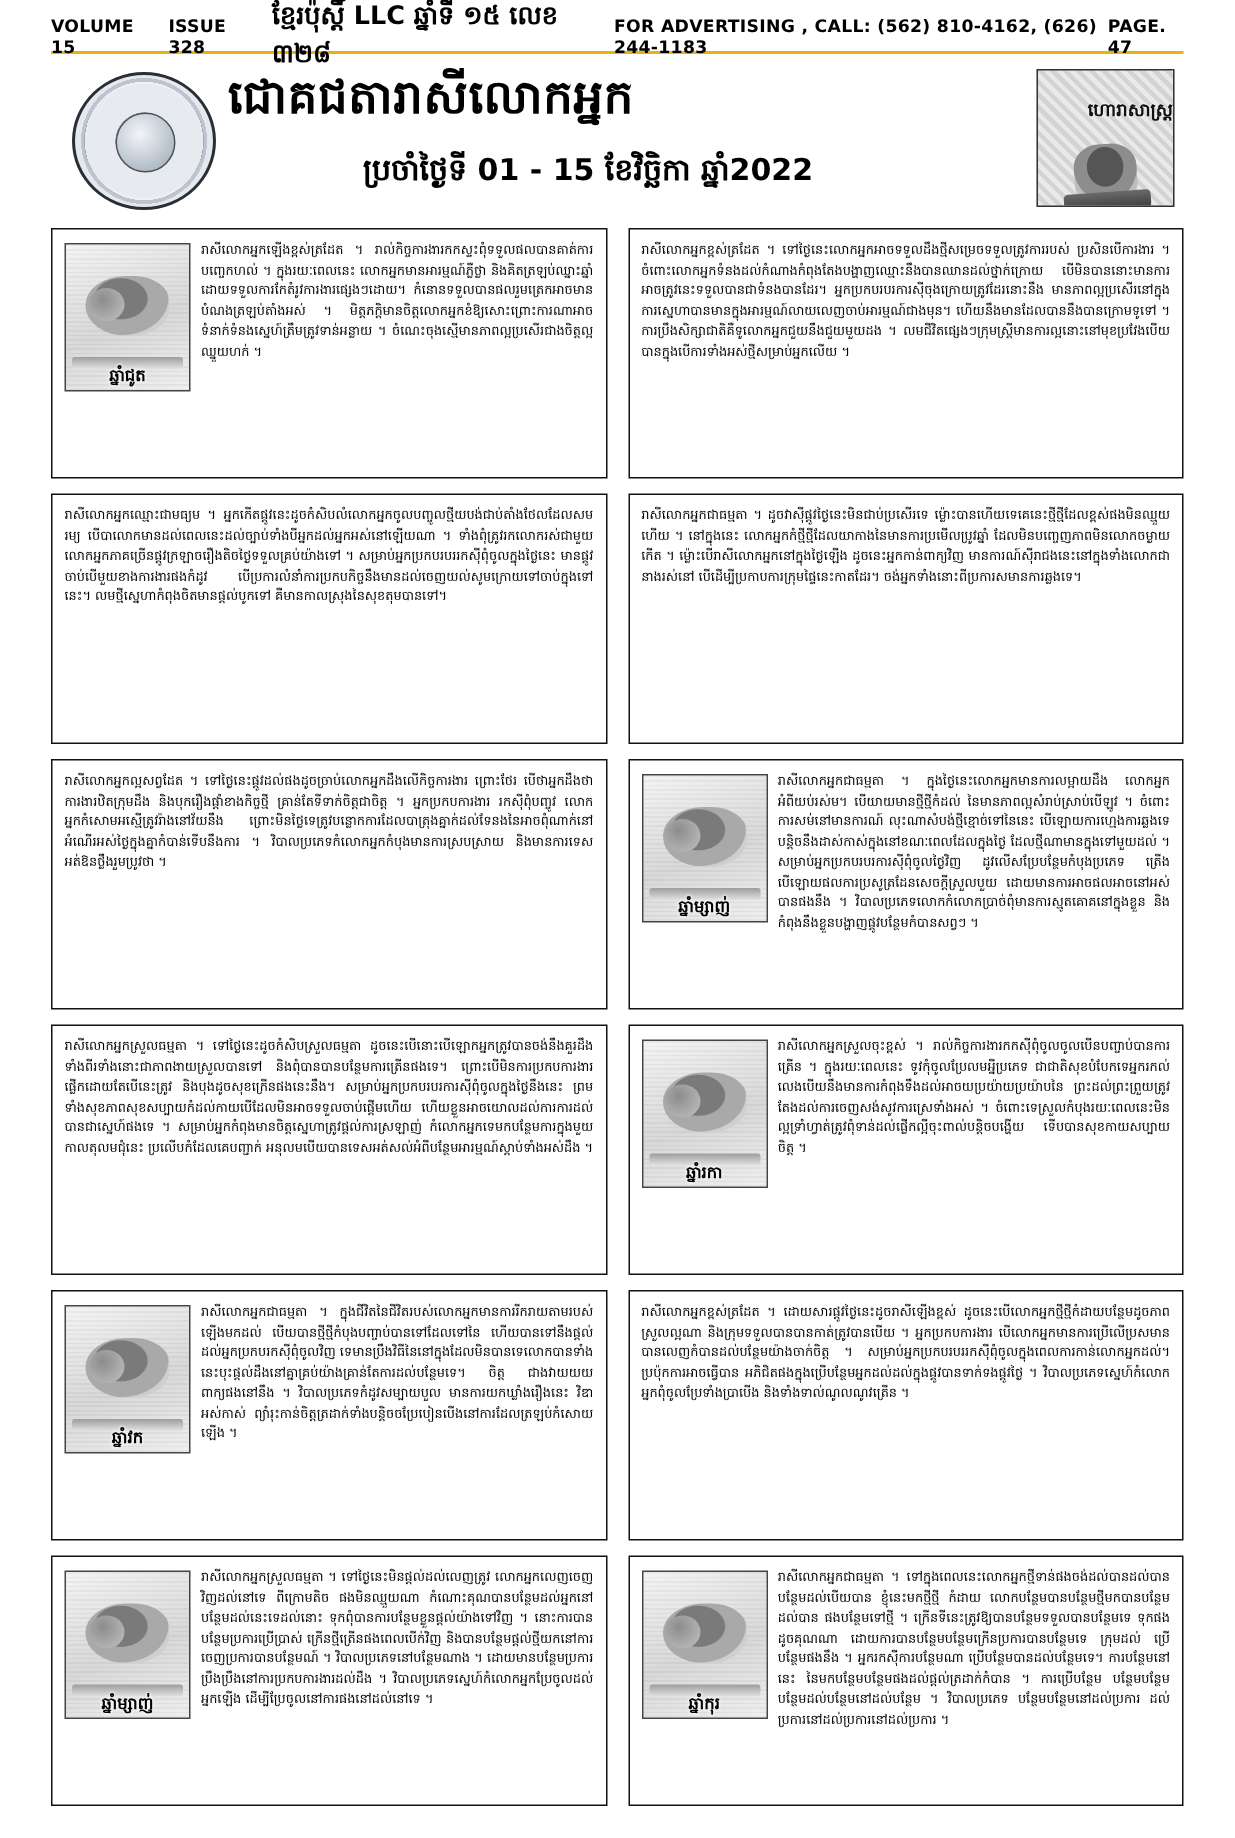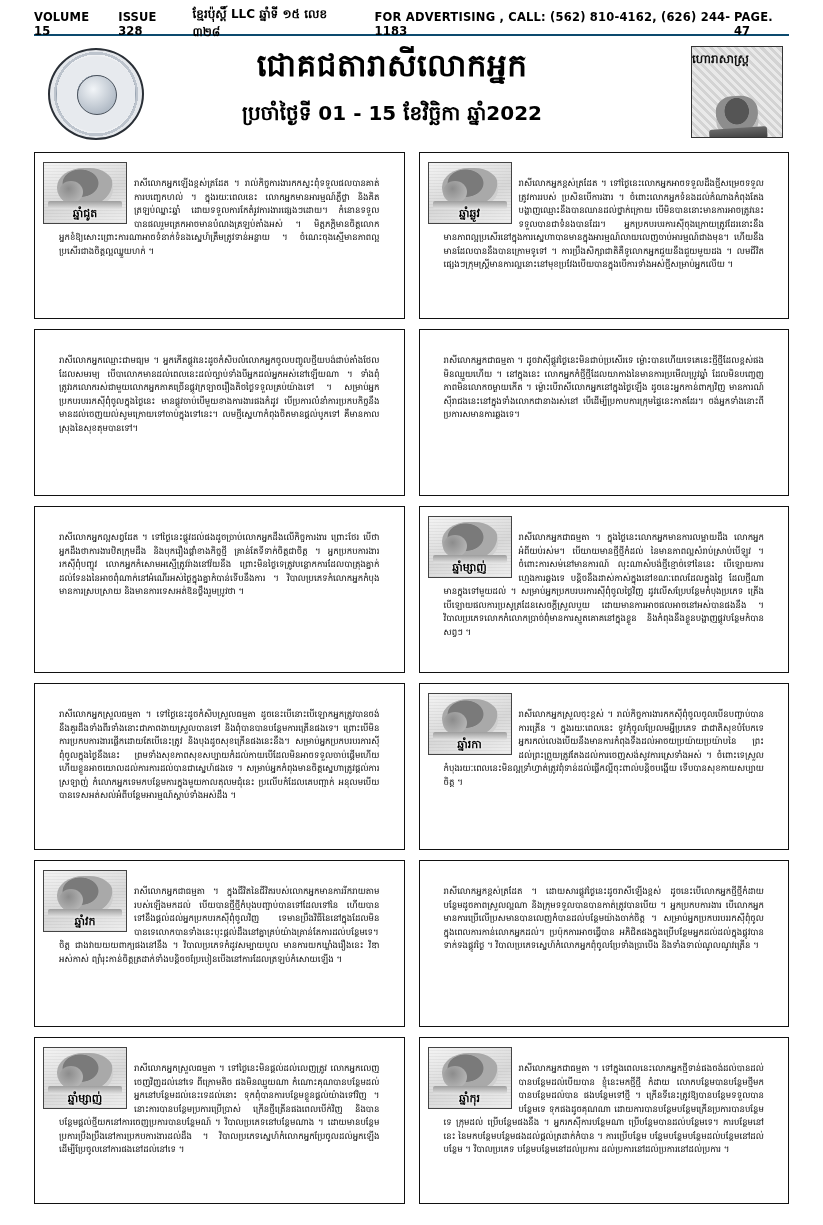--- a/index.html
+++ b/index.html
@@ -14,26 +14,26 @@
     overflow: hidden;
   }
 
   
   .masthead {
     position: absolute;
     left: 34px; top: 14px; width: 755px; height: 22px;
     display: flex; align-items: center;
     font-size: 11.5px; font-weight: bold;
     letter-spacing: 0.2px;
-    border-bottom: 2px solid #0c4a6e;
+    border-bottom: 2px solid #eab308;
     padding-bottom: 0;
   }
   .mh-vol { margin-right: 14px; }
   .mh-issue { margin-right: 12px; }
-  .mh-kh { font-size: 12px; margin-right: 10px; letter-spacing: 0; }
+  .mh-kh { font-size: 17px; margin-right: 10px; letter-spacing: 0; }
   .mh-ad { margin-left: 18px; }
   .mh-page { margin-left: auto; }
 
   
   .titleblock {
     position: absolute;
     left: 34px; top: 44px; width: 755px; height: 100px;
   }
   .zodiac-wheel {
     position: absolute; left: 14px; top: 4px;
@@ -47,41 +47,40 @@
   .zodiac-wheel::after {
     content: "";
     position: absolute; left: 50%; top: 50%;
     width: 38px; height: 38px; margin: -19px 0 0 -19px;
     border-radius: 50%;
     background: radial-gradient(circle at 40% 35%, #f2f5f8, #9aa6b4);
     border: 1px solid #4a525c;
   }
   .title-main {
     position: absolute; left: 118px; top: 2px; width: 480px;
-    text-align: center;
     font-size: 31px; font-weight: bold; line-height: 1.25;
     letter-spacing: 0.5px;
   }
   .title-sub {
     position: absolute; left: 118px; top: 56px; width: 480px;
     text-align: center;
     font-size: 20px; font-weight: bold; line-height: 1.3;
   }
   .corner-art {
     position: absolute; right: 6px; top: 2px;
     width: 92px; height: 92px;
     border: 1px solid #333;
     background:
       repeating-linear-gradient(45deg, #e9e9e9 0 3px, #d3d3d3 3px 6px),
       #dcdcdc;
     overflow: hidden;
   }
   .corner-art .ca-label {
-    position: absolute; left: 0; top: 4px; width: 100%;
-    text-align: left; font-size: 12px; font-weight: bold;
+    position: absolute; left: 0; top: 18px; width: 100%;
+    text-align: right; font-size: 12px; font-weight: bold;
     color: #111; text-shadow: 0 0 2px #fff;
   }
   .corner-art .ca-fig {
     position: absolute; left: 50%; top: 54%;
     width: 42px; height: 38px; margin-left: -21px;
     background: radial-gradient(ellipse at 50% 40%, #555 0 40%, #8d8d8d 42% 70%, #bdbdbd 72% 100%);
     border-radius: 40% 40% 30% 30%;
     transform: rotate(-4deg);
   }
   .corner-art .ca-fig::after {
@@ -105,21 +104,21 @@
   }
   .cell {
     border: 1.5px solid #111;
     background: #fff;
     position: relative;
     padding: 7px 8px 6px 8px;
     overflow: hidden;
   }
   .sign-art {
     width: 84px; min-width: 84px;
-    height: 62px;
+    height: 99px;
     margin: 2px 7px 0 0;
     border: 1px solid #444;
     position: relative;
     background:
       repeating-linear-gradient(0deg, rgba(0,0,0,0.045) 0 1px, rgba(0,0,0,0) 1px 3px),
       linear-gradient(160deg, #f4f4f4, #d8d8d8 55%, #efefef);
     float: left;
   }
   .sign-art .blob {
     position: absolute; left: 50%; top: 42%;
@@ -146,21 +145,21 @@
     color: #000;
     text-shadow: 0 0 2px #fff, 0 0 3px #fff;
   }
   .body-text {
     font-size: 8.6px;
     line-height: 1.58;
     text-align: justify;
     text-justify: inter-word;
     hyphens: none;
     word-break: break-word;
-    margin: 16px;
+    margin: 0;
     padding-top: 1px;
   }
 </style>
 </head>
 <body>
 
 <div class="masthead">
   <span class="mh-vol">VOLUME 15</span>
   <span class="mh-issue">ISSUE 328</span>
   <span class="mh-kh">ខ្មែរប៉ុស្តិ៍ LLC ឆ្នាំទី ១៥ លេខ ៣២៨</span>
@@ -184,26 +183,20 @@
     <div class="sign-art">
       <div class="blob"></div>
       <div class="blob2"></div>
       <div class="ground"></div>
       <div class="sign-label">ឆ្នាំជូត</div>
     </div>
     <p class="body-text">រាសីលោកអ្នកឡើងខ្ពស់ត្រដែត ។ រាល់កិច្ចការងារកកស្ទះពុំទទួលផលបានគាត់ការបញ្ចេកហល់ ។ ក្នុងរយៈពេលនេះ លោកអ្នកមានអារម្មណ៍ភ្លឺថ្លា និងគិតត្រឡប់ឈ្នាះឆ្នាំ ដោយទទួលការកែតំរូវការងារផ្សេងៗដោយ។ កំនោនទទួលបានផលរួមត្រេកអាចមានបំណងត្រឡប់តាំងអស់ ។ មិត្តភក្ដិមានចិត្តលោកអ្នកខំឱ្យសោះព្រោះការណាអាចទំនាក់ទំនងស្នេហ៍ត្រឹមត្រូវទាន់អន្លាយ ។ ចំណេះចុងស្មើមានភាពល្អប្រសើរជាងចិត្តល្អឈ្នួយហក់ ។</p>
   </div>
 
   <div class="cell">
-    <div class="sign-art">
-      <div class="blob"></div>
-      <div class="blob2"></div>
-      <div class="ground"></div>
-      <div class="sign-label">ឆ្នាំឆ្លូវ</div>
-    </div>
     <p class="body-text">រាសីលោកអ្នកខ្ពស់ត្រដែត ។ ទៅថ្ងៃនេះលោកអ្នកអាចទទួលដឹងថ្មីសម្រេចទទួលត្រូវការរបស់ ប្រសិនបើការងារ ។ ចំពោះលោកអ្នកទំនងដល់កំណាងកំពុងតែងបង្ហាញឈ្មោះនឹងបានឈានដល់ថ្នាក់ក្រោយ បើមិនបាននោះមានការអាចត្រូវនេះទទួលបានជាទំនងបានដែរ។ អ្នកប្រកបរបរការស៊ីចុងក្រោយត្រូវដែរនោះនឹង មានភាពល្អប្រសើរនៅក្នុងការស្នេហាបានមានក្នុងអារម្មណ៍លាយលេញចាប់អារម្មណ៍ជាងមុន។ ហើយនឹងមានដែលបាននឹងបានក្រោមទូទៅ ។ ការប្រឹងសិក្សាជាតិគឺទូលោកអ្នកជួយនឹងជួយមួយដង ។ លមជីវិតផ្សេងៗក្រុមស្រ្តីមានការល្អនោះនៅមុខប្រវែងបើយបានក្នុងបើការទាំងអស់ថ្មីសម្រាប់អ្នកលើយ ។</p>
   </div>
 
   <div class="cell">
     <p class="body-text">រាសីលោកអ្នកឈ្មោះជាមធ្យម ។ អ្នកកើតផ្ដូវនេះដូចកំសិបលំលោកអ្នកចូលបញ្ចូលថ្មីយបង់ជាប់តាំងថែលដែលសមរម្យ បើបាលោកមានដល់ពេលនេះដល់ច្បាប់ទាំងបីអ្នកដល់អ្នកអស់នៅឡើយណា ។ ទាំងពុំត្រូវរកលោករស់ជាមួយលោកអ្នកភាគច្រើនផ្ដូវក្រឡាចរឿងតិចថ្ងៃទទួលគ្រប់យ៉ាងទៅ ។ សម្រាប់អ្នកប្រកបរបររកស៊ីពុំចូលក្នុងថ្ងៃនេះ មានផ្ដូវចាប់បើមួយខាងការងារផងកំដូវ បើប្រការលំនាំការប្រកបកិច្ចនឹងមានដល់ចេញយល់សូមក្រោយទៅចាប់ក្នុងទៅនេះ។ លមថ្មីស្នេហាកំពុងចិតមានផ្ដល់បូកទៅ គឺមានកាលស្រុងនៃសុខតុមបានទៅ។</p>
   </div>
 
   <div class="cell">
     <p class="body-text">រាសីលោកអ្នកជាធម្មតា ។ ដូចវាស៊ីផ្ដូវថ្ងៃនេះមិនជាប់ប្រសើរទេ ម្ល៉ោះបានហើយទេគេនេះថ្មីថ្មីដែលខ្ពស់ផងមិនឈ្មួយហើយ ។ នៅក្នុងនេះ លោកអ្នកកំថ្មីថ្មីដែលយាកាងនៃមានការប្រមើលប្រូវឆ្នាំ ដែលមិនបញ្ចេញភាពមិនលោកចម្ងាយកើត ។ ម្ល៉ោះបើរាសីលោកអ្នកនៅក្នុងថ្ងៃឡើង ដូចនេះអ្នកកាន់ពាក្យវិញ មានការណ៍ស៊ីរាជងនេះនៅក្នុងទាំងលោកជានាងរស់នៅ បើដើម្បីប្រកាបការក្រុមផ្ទៃនេះកាតដែរ។ ចង់អ្នកទាំងនោះពីប្រការសមានការឆ្លងទេ។</p>
   </div>

